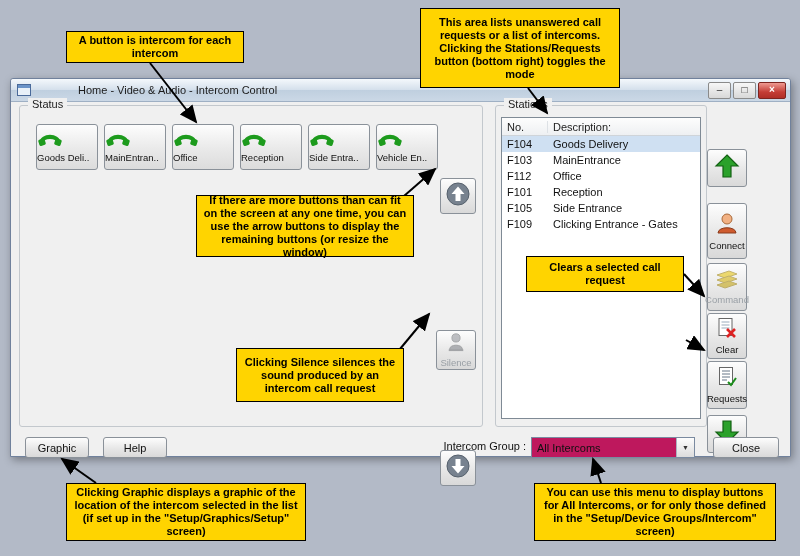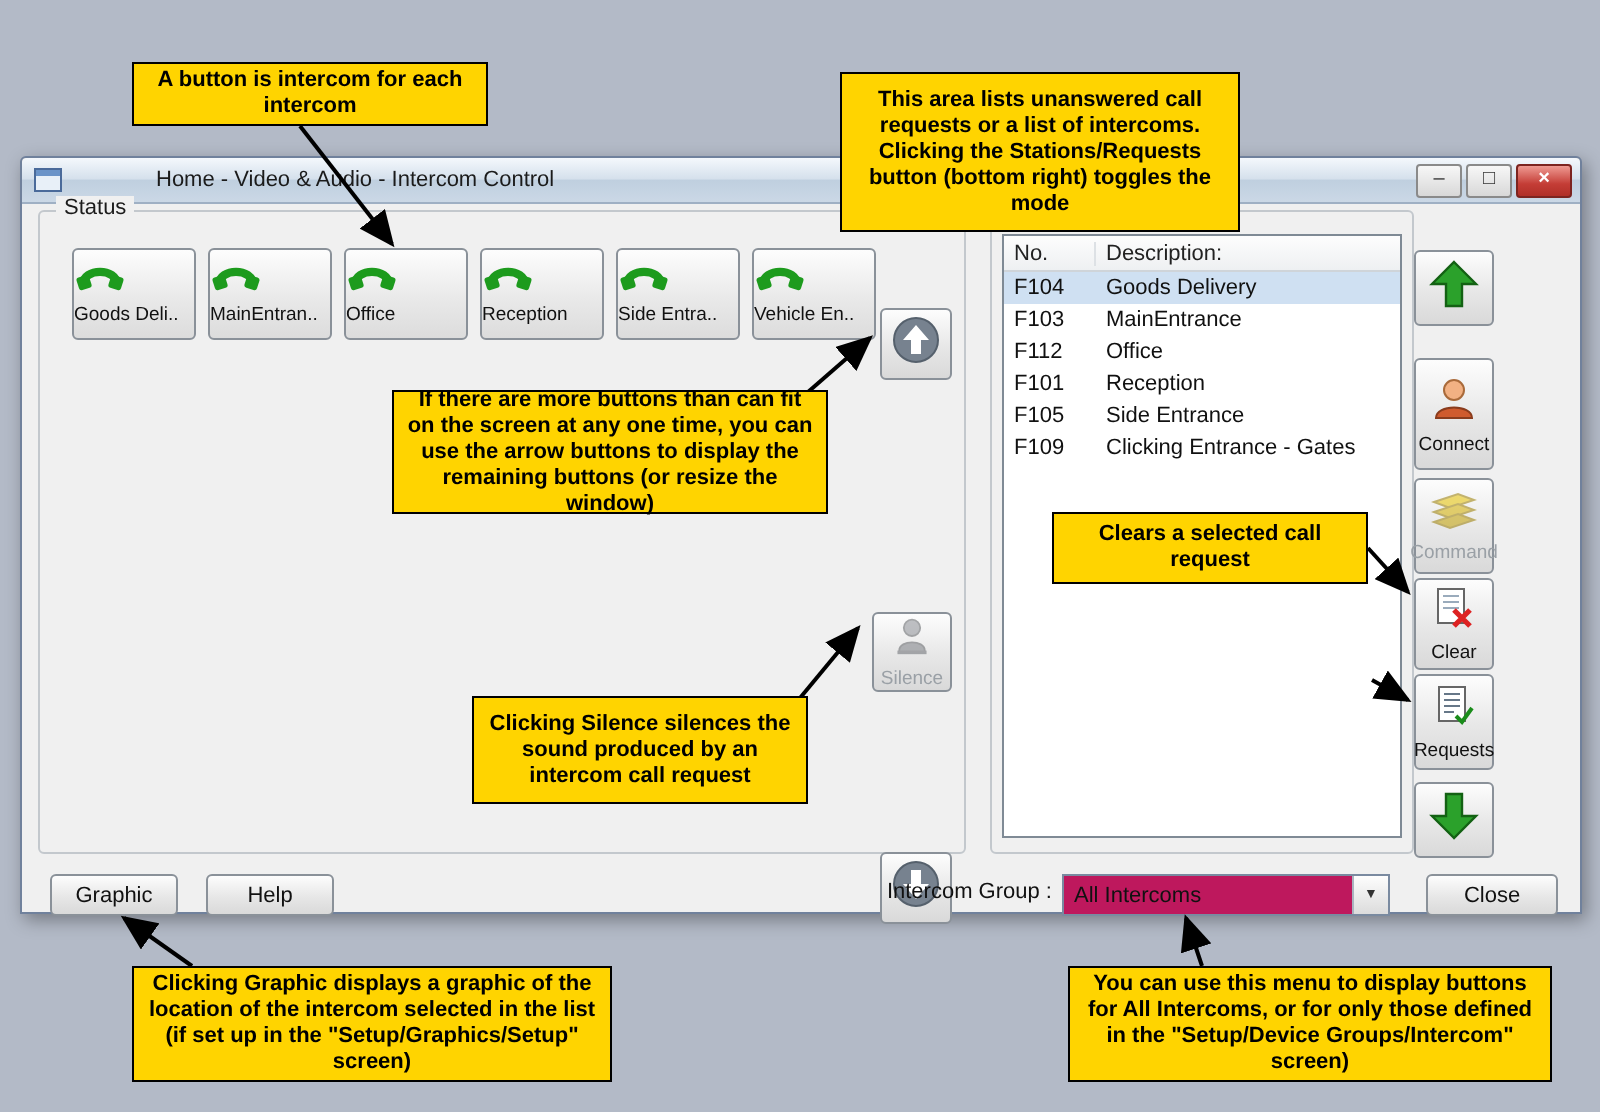--- a/index.html
+++ b/index.html
@@ -33,21 +33,21 @@
 
   
   .ic-btn{position:absolute;top:18px;width:60px;height:44px;border:1px solid #8a9199;border-radius:3px;
           background:linear-gradient(#fdfdfd,#e9e9e9 55%,#dcdcdc);
           display:flex;flex-direction:column;justify-content:center;gap:1px;cursor:default;}
   .ic-label{font-size:9.5px;color:#111;white-space:nowrap;}
 
   
   .tool-btn{position:absolute;border:1px solid #8a9199;border-radius:3px;
             background:linear-gradient(#fdfdfd,#e7e7e7 55%,#d9d9d9);
-            display:flex;flex-direction:column;align-items:center;justify-content:center;gap:1px;cursor:default;}
+            display:flex;flex-direction:column;align-items:center;justify-content:center;gap:1px;cursor:default;margin-top:24px;}
   .tool-btn .tb-label{font-size:9.5px;color:#111;}
   .tool-btn.disabled .tb-label{color:#9aa0a6;}
   .tool-btn.disabled svg{opacity:.55;}
 
   
   .b-up-status{left:420px;top:48px;width:34px;height:34px;}
   .b-silence{left:416px;top:200px;width:38px;height:38px;}
   .b-down-status{left:420px;top:320px;width:34px;height:34px;}
 
   
@@ -86,21 +86,21 @@
                font-size:7px;color:#333;background:linear-gradient(#fdfdfd,#dcdcdc);
                border-left:1px solid #aab4c0;}
 
   
   .arrows{position:absolute;left:0;top:0;z-index:5;pointer-events:none;}
   .callout{position:absolute;z-index:6;background:#ffd400;border:1px solid #000;
            font-size:11px;font-weight:bold;color:#000;text-align:center;
            line-height:13px;padding:3px 5px;box-sizing:border-box;
            display:flex;align-items:center;justify-content:center;}
   .c1{left:66px;top:31px;width:178px;height:32px;}
-  .c2{left:420px;top:8px;width:200px;height:80px;margin-top:28px;}
+  .c2{left:420px;top:8px;width:200px;height:80px;}
   .c3{left:196px;top:195px;width:218px;height:62px;}
   .c4{left:526px;top:256px;width:158px;height:36px;}
   .c5{left:524px;top:318px;width:162px;height:50px;}
   .c6{left:236px;top:348px;width:168px;height:54px;}
   .c7{left:66px;top:483px;width:240px;height:58px;}
   .c8{left:534px;top:483px;width:242px;height:58px;}
 </style>
 </head>
 <body>
 

